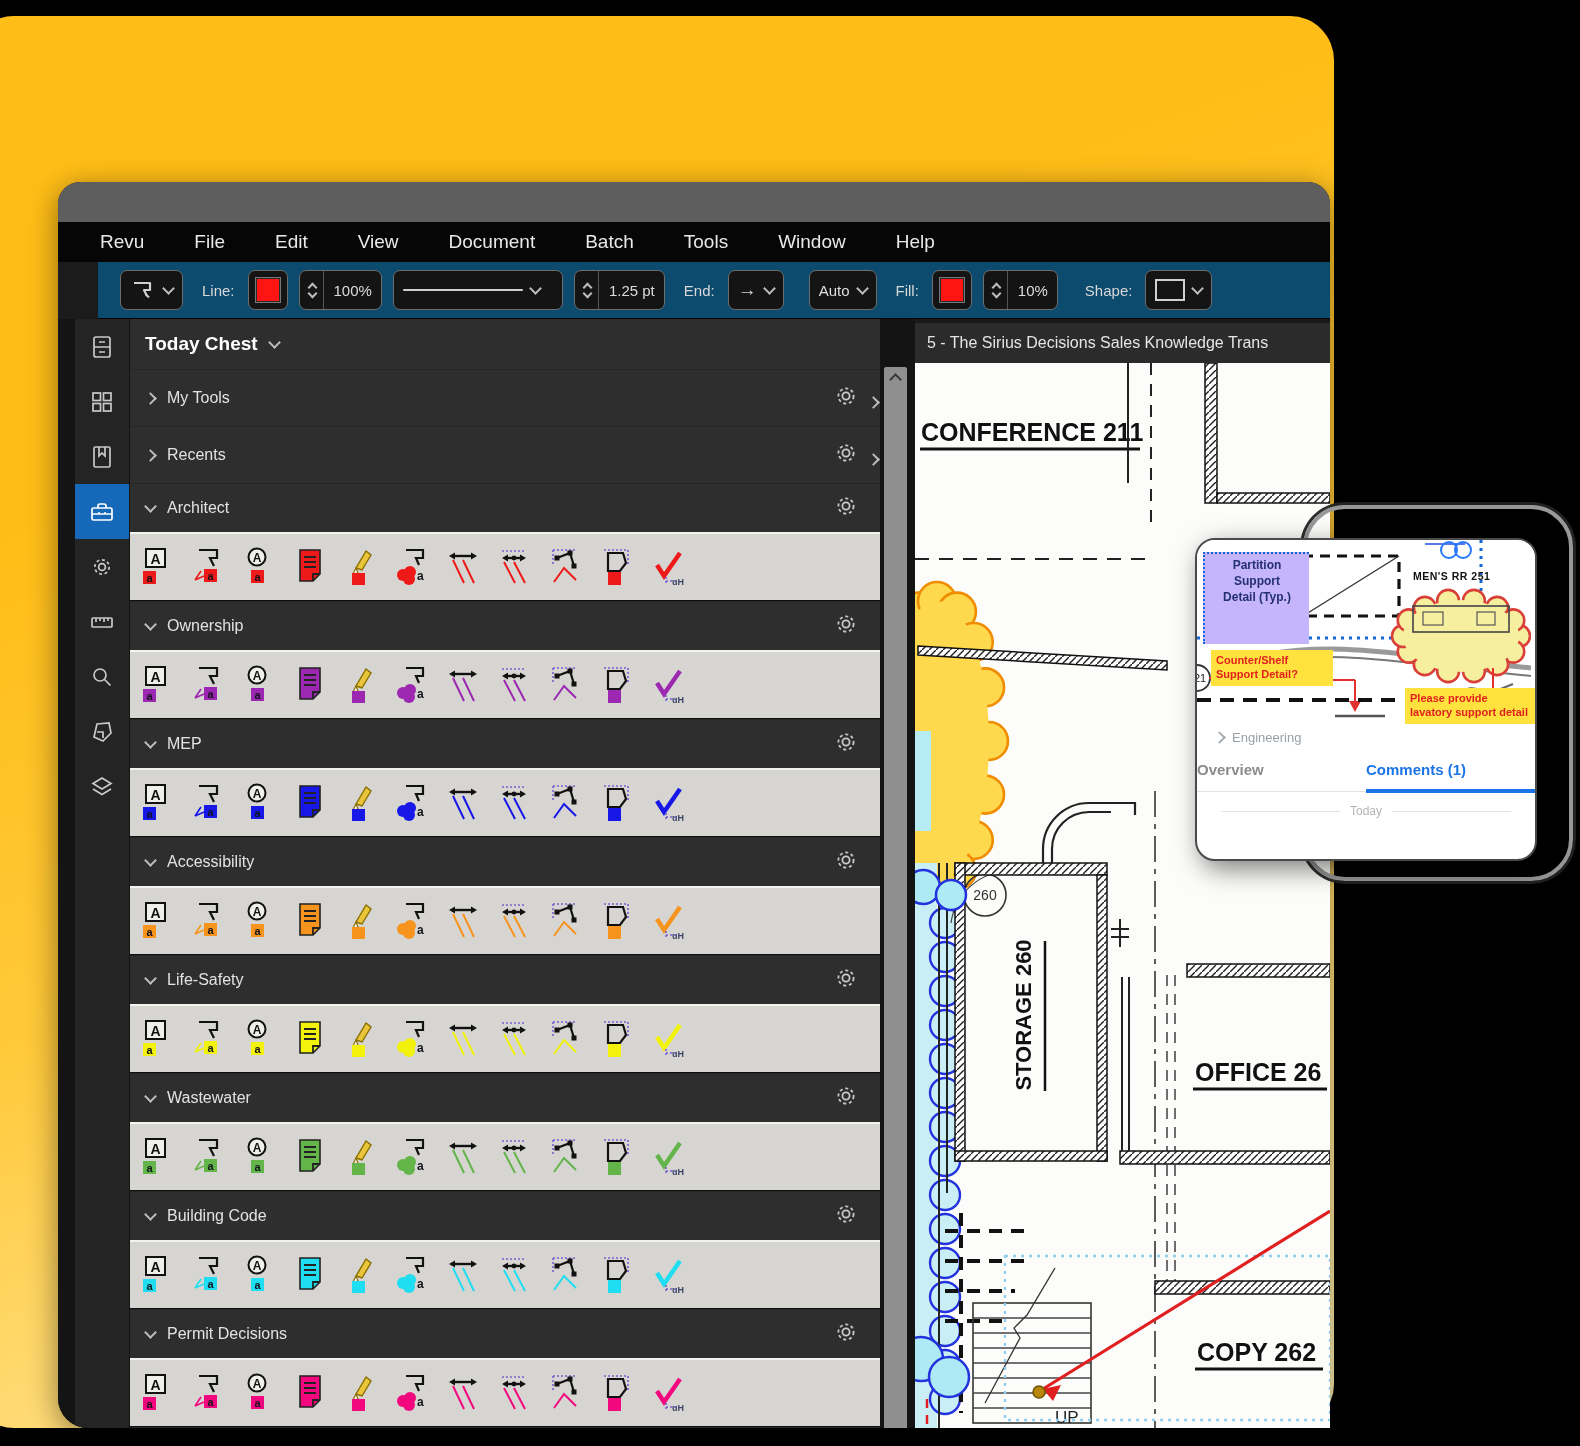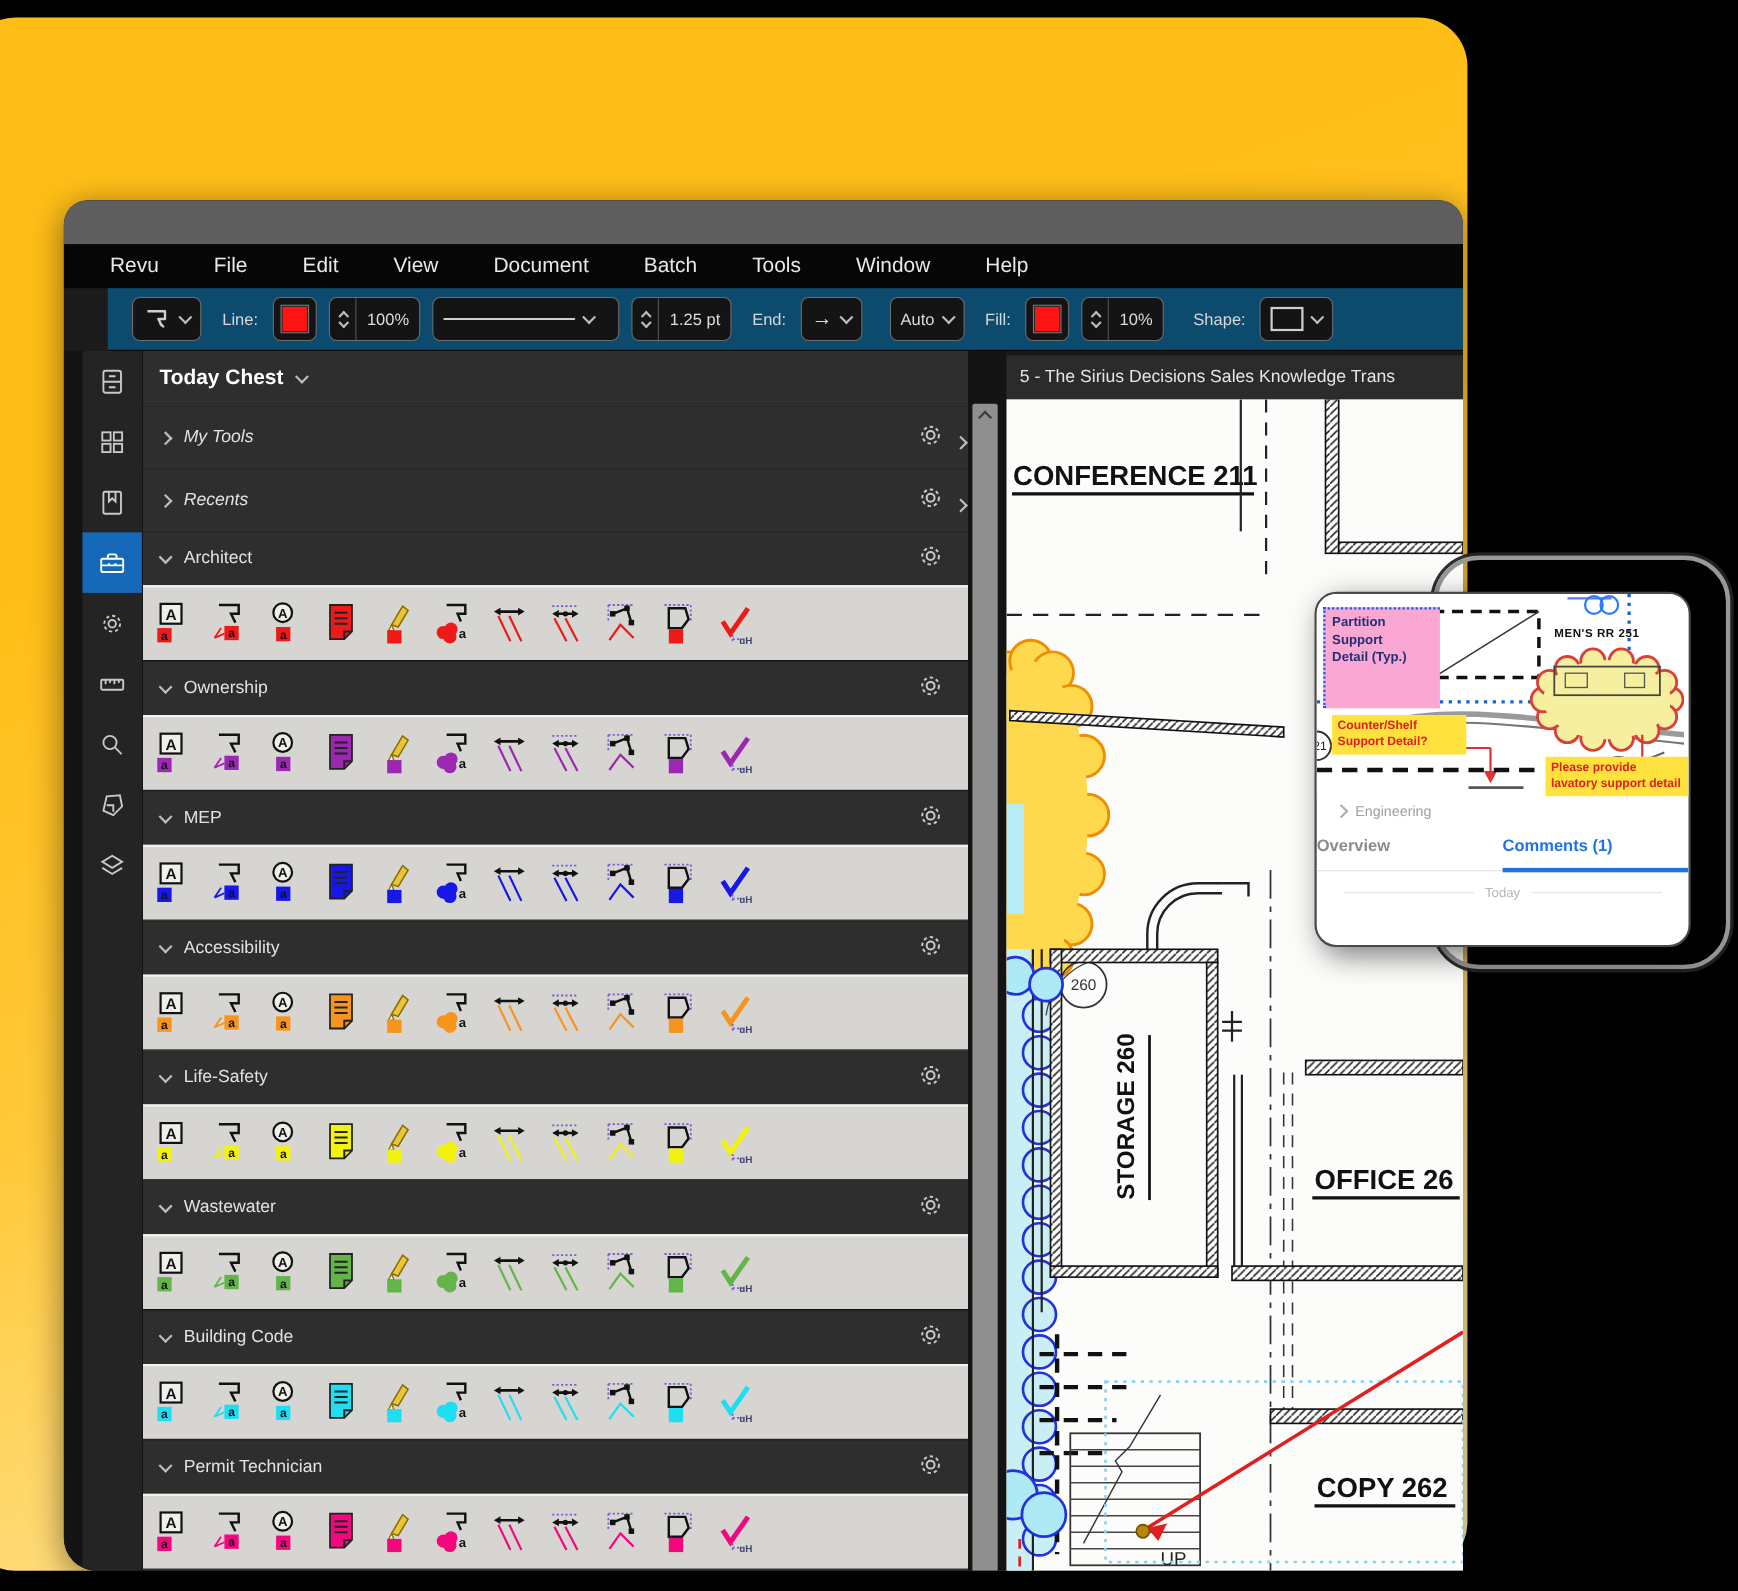--- a/index.html
+++ b/index.html
@@ -39,21 +39,21 @@
   .panel-head{height:50px;display:flex;align-items:center;}
   .panel-title{color:#fff;font-size:19px;font-weight:bold;margin-left:15px;}
   .panel-title-chev{margin-left:12px;}
   .searchbox{position:absolute;left:172px;right:16px;top:8px;height:34px;border:1px solid #6a6a6a;
              border-radius:4px;background:#262626;display:flex;align-items:center;padding:0 10px;}
   .searchbox input{flex:1;background:transparent;border:none;outline:none;color:#cfcfcf;font-size:15px;
                    font-family:"Liberation Sans",sans-serif;}
   .searchbox input::placeholder{color:#9a9a9a;}
   .grouplist{position:absolute;top:50px;left:0;right:0;bottom:0;overflow:hidden;}
   .group-head{height:48px;display:flex;align-items:center;position:relative;border-top:1px solid #262626;}
-  .group-head.tall{height:56px;font-style:italic;}
+  .group-head.tall{height:56px;}
   .group-head .glabel{color:#e2e2e2;font-size:16px;margin-left:12px;}
   .group-head .gchev{margin-left:16px;}
   .gear{position:absolute;right:22px;top:50%;transform:translateY(-50%);}
   .more-arrow{position:absolute;right:2px;top:50%;transform:translateY(-50%);}
   .toolrow{height:66px;background:#d6d5d1;border-top:2px solid #f2f2ef;border-bottom:1px solid #101010;
            display:flex;align-items:center;padding-left:8px;gap:13px;}
   .toolrow .ticon{width:38px;height:48px;display:flex;align-items:center;justify-content:center;}
   
   .vscroll{position:absolute;left:826px;top:48px;width:23px;bottom:0;background:#8f8f8f;border-radius:2px 2px 0 0;}
   .vscroll .chev{border-color:#3a3a3a;margin:8px auto 0;display:block;}
@@ -64,23 +64,23 @@
   .docview{position:absolute;top:44px;left:0;right:0;bottom:0;background:#fcfcfa;overflow:hidden;}
   .docview svg{display:block;}
   
   .popup-ring{position:absolute;left:1303px;top:505px;width:262px;height:368px;border:4px solid #989898;
               border-radius:42px;box-shadow:0 0 0 3px rgba(35,35,35,.95);z-index:5;}
   .popup{position:absolute;left:1195px;top:538px;width:338px;height:319px;background:#fff;z-index:6;
          border:2px solid #4a4a4a;border-radius:20px;overflow:hidden;box-shadow:6px 8px 26px rgba(0,0,0,.5);}
   .pdraw{position:relative;height:184px;overflow:hidden;background:#fff;}
   .pnote{position:absolute;background:#ffe23e;color:#e01f1f;font-size:11px;font-weight:bold;line-height:1.25;
          padding:4px 5px;}
-  .pcyan{position:absolute;left:6px;top:12px;width:92px;height:84px;background:#f9a8d4;color:#253070;
+  .pcyan{position:absolute;left:6px;top:12px;width:92px;height:84px;background:#c4b5fd;color:#253070;
          font-size:12px;font-weight:bold;line-height:1.35;padding:3px 6px;border-left:2px dotted #1565d8;
-         border-top:2px dotted #1565d8;}
+         border-top:2px dotted #1565d8;text-align:center;}
   .pmens{position:absolute;left:216px;top:30px;color:#111;font-size:10.5px;font-weight:bold;letter-spacing:.5px;}
   .prow-eng{display:flex;align-items:center;gap:8px;padding:6px 0 2px 18px;color:#99a1a8;font-size:13px;}
   .prow-eng .chev{border-color:#a8aeb4;}
   .ptabs{position:relative;display:flex;height:44px;align-items:center;border-bottom:1px solid #e2e2e2;}
   .ptab{flex:1;text-align:left;font-size:15px;color:#8b8b8b;font-weight:bold;}
   .ptab.active{color:#1b74e8;}
   .ptab-underline{position:absolute;left:50%;right:0;bottom:-2px;height:4px;background:#1b74e8;}
   .ptoday{display:flex;align-items:center;gap:10px;padding:12px 24px 0;}
   .ptoday .hline{flex:1;height:1px;background:#e4e4e4;}
   .ptoday span{color:#b5b5b5;font-size:12px;}
@@ -947,21 +947,21 @@
               <span class="ticon">
                 <svg width="36" height="42" viewBox="0 0 34 42">
                   <path d="M7 19 L14 30 L30 7" stroke="#1fdef2" stroke-width="4.5" fill="none"></path>
                   <path d="M16 31 v8 M16 35 h12" stroke="#7a5fd0" stroke-width="1.6" stroke-dasharray="2 2" fill="none"></path>
                   <text x="22" y="39" font-size="9" font-weight="bold" fill="#3c4566" font-family="Liberation Sans,sans-serif">uH</text>
                 </svg>
               </span>
             </div>
             <div class="group-head">
               <i class="chev gchev d"></i>
-              <span class="glabel">Permit Technician</span>
+              <span class="glabel">Permit Decisions</span>
               <span class="gear"><svg width="24" height="24" viewBox="0 0 24 24">
                   <g stroke="#c9c9c9" fill="none" stroke-width="1.8">
                     <circle cx="12" cy="12" r="3.6"></circle>
                     <circle cx="12" cy="12" r="7.6" stroke-dasharray="3.1 2.7"></circle>
                   </g>
                 </svg></span>
             </div>
             <div class="toolrow">
               <span class="ticon">
                 <svg width="36" height="42" viewBox="0 0 34 42">

